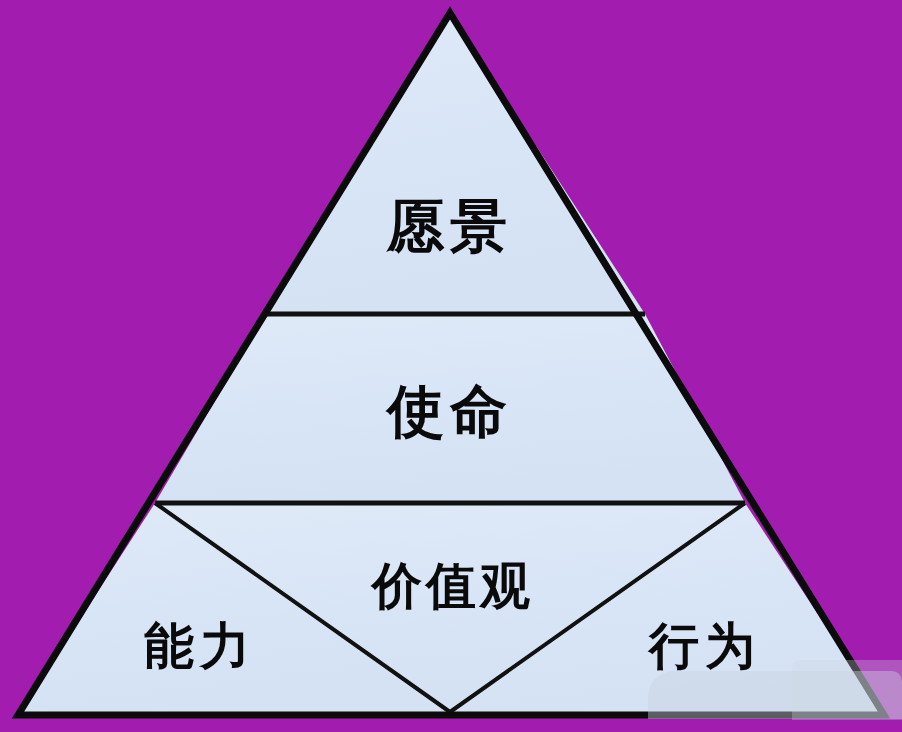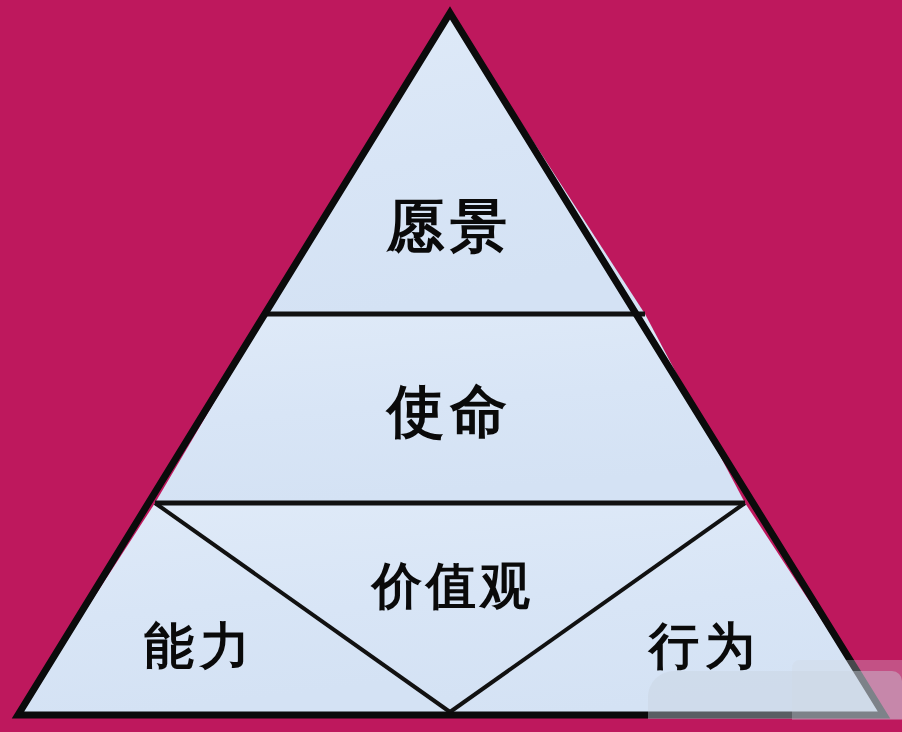--- a/index.html
+++ b/index.html
@@ -11,21 +11,21 @@
   body {
     width: 902px;
     height: 732px;
     overflow: hidden;
     font-family: "DejaVu Sans", "Liberation Sans", sans-serif;
   }
   #diagram-root {
     position: relative;
     width: 902px;
     height: 732px;
-    background: #be185d;
+    background: #a21caf;
   }
   svg#pyramid-svg {
     display: block;
     width: 902px;
     height: 732px;
   }
   .tier-shape {
     stroke: #111111;
     stroke-linejoin: miter;
     stroke-linecap: square;

